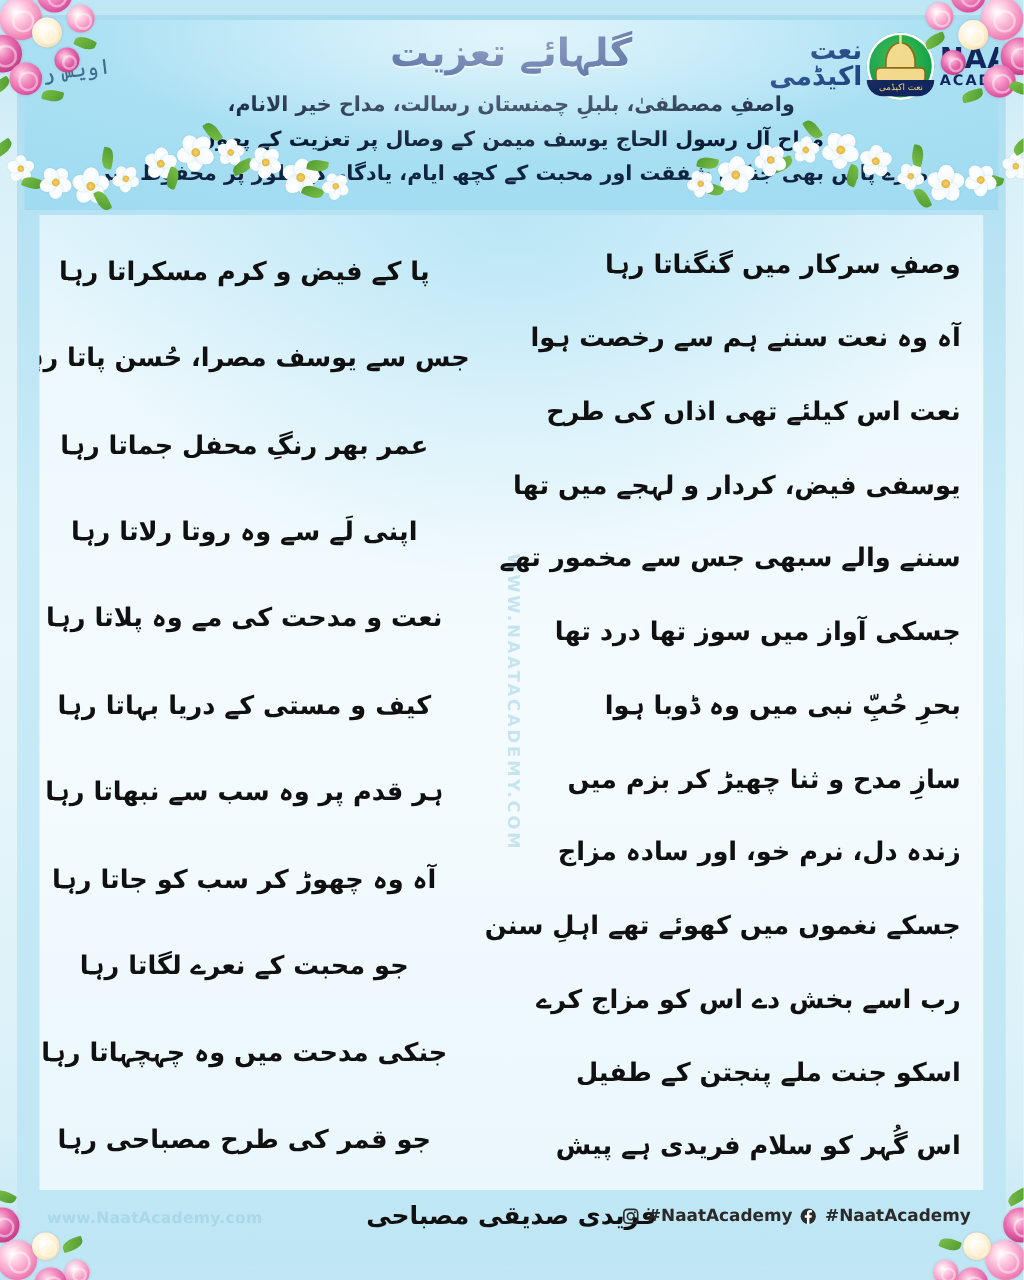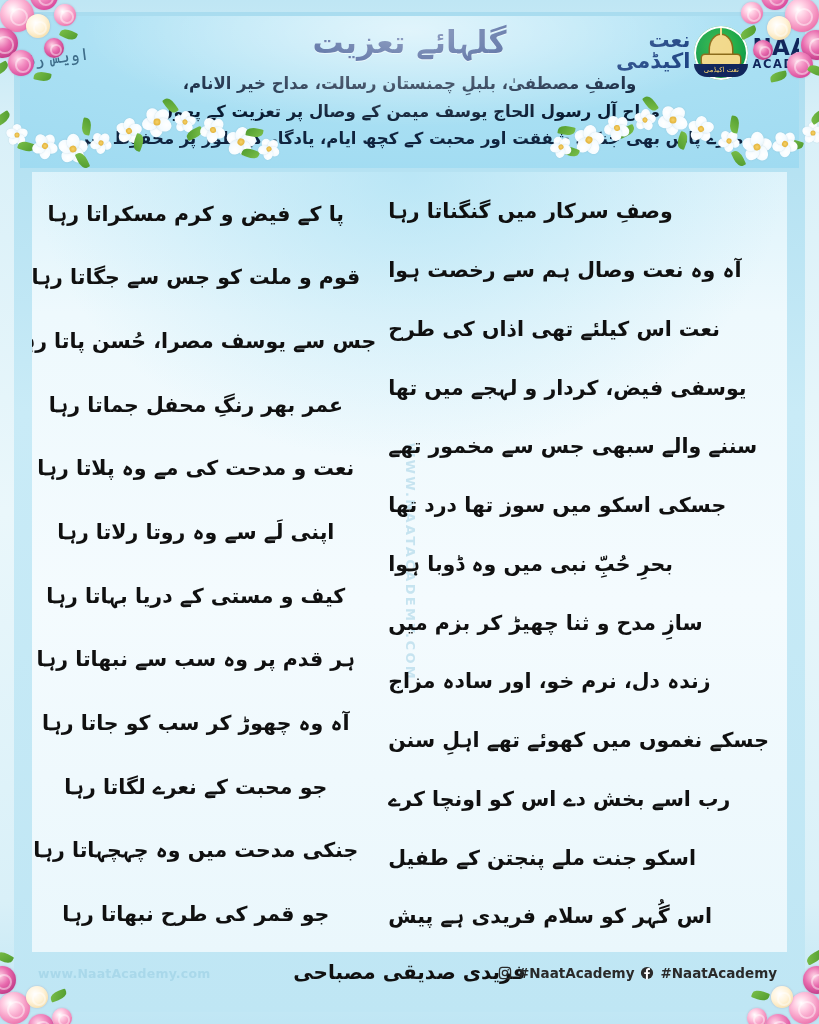--- a/index.html
+++ b/index.html
@@ -111,21 +111,21 @@
   .columns{
     position:absolute;inset:0;display:flex;direction:rtl;
   }
   .col{
     flex:1 1 50%;display:flex;flex-direction:column;justify-content:space-around;
     padding:10px 12px 6px;box-sizing:border-box;position:relative;z-index:2;
   }
   .col-right{padding-right:18px;padding-left:6px;}
   .col-left{padding-left:18px;padding-right:6px;}
   .verse{
-    direction:rtl;text-align:left;color:#101010;
+    direction:rtl;text-align:right;color:#101010;
     font-size:20.5px;line-height:1.18;font-weight:600;
     font-family:"DejaVu Sans","Liberation Sans",sans-serif;
     white-space:nowrap;
   }
   .col-left .verse{text-align:center;}
 
   
   .wm-vertical{
     position:absolute;left:50%;top:50%;
     transform:translate(-50%,-50%) rotate(90deg);
@@ -227,46 +227,45 @@
       <span class="sline hl">مداح آل رسول الحاج یوسف میمن کے وصال پر تعزیت کے پھول</span>
       <span class="sline">میرے پاس بھی جنکی شفقت اور محبت کے کچھ ایام، یادگار کے طور پر محفوظ ہیں</span>
     </div>
   </div>
 
   <div class="poem-area">
     <div class="wm-vertical">WWW.NAATACADEMY.COM</div>
     <div class="columns">
       <div class="col col-right">
           <div class="verse">وصفِ سرکار میں گنگناتا رہا</div>
-          <div class="verse">آہ وہ نعت وصال ہم سے رخصت ہوا</div>
+          <div class="verse">آہ وہ نعت سننے ہم سے رخصت ہوا</div>
           <div class="verse">نعت اس کیلئے تھی اذاں کی طرح</div>
           <div class="verse">یوسفی فیض، کردار و لہجے میں تھا</div>
           <div class="verse">سننے والے سبھی جس سے مخمور تھے</div>
-          <div class="verse">جسکی اسکو میں سوز تھا درد تھا</div>
+          <div class="verse">جسکی آواز میں سوز تھا درد تھا</div>
           <div class="verse">بحرِ حُبِّ نبی میں وہ ڈوبا ہوا</div>
           <div class="verse">سازِ مدح و ثنا چھیڑ کر بزم میں</div>
           <div class="verse">زندہ دل، نرم خو، اور سادہ مزاج</div>
           <div class="verse">جسکے نغموں میں کھوئے تھے اہلِ سنن</div>
-          <div class="verse">رب اسے بخش دے اس کو اونچا کرے</div>
+          <div class="verse">رب اسے بخش دے اس کو مزاج کرے</div>
           <div class="verse">اسکو جنت ملے پنجتن کے طفیل</div>
           <div class="verse">اس گُہر کو سلام فریدی ہے پیش</div>
         </div>
       <div class="col col-left">
           <div class="verse">پا کے فیض و کرم مسکراتا رہا</div>
-          <div class="verse">قوم و ملت کو جس سے جگاتا رہا</div>
           <div class="verse">جس سے یوسف مصرا، حُسن پاتا رہا</div>
           <div class="verse">عمر بھر رنگِ محفل جماتا رہا</div>
+          <div class="verse">اپنی لَے سے وہ روتا رلاتا رہا</div>
           <div class="verse">نعت و مدحت کی مے وہ پلاتا رہا</div>
-          <div class="verse">اپنی لَے سے وہ روتا رلاتا رہا</div>
           <div class="verse">کیف و مستی کے دریا بہاتا رہا</div>
           <div class="verse">ہر قدم پر وہ سب سے نبھاتا رہا</div>
           <div class="verse">آہ وہ چھوڑ کر سب کو جاتا رہا</div>
           <div class="verse">جو محبت کے نعرے لگاتا رہا</div>
           <div class="verse">جنکی مدحت میں وہ چہچہاتا رہا</div>
-          <div class="verse">جو قمر کی طرح نبھاتا رہا</div>
+          <div class="verse">جو قمر کی طرح مصباحی رہا</div>
         </div>
     </div>
   </div>
 
   <div class="footer">
     <div class="footer-site">www.NaatAcademy.com</div>
     <div class="poet-name">فریدی صدیقی مصباحی</div>
     <div class="socials">
       <span class="ico">
         <svg viewBox="0 0 24 24" width="14" height="14" aria-hidden="true">

